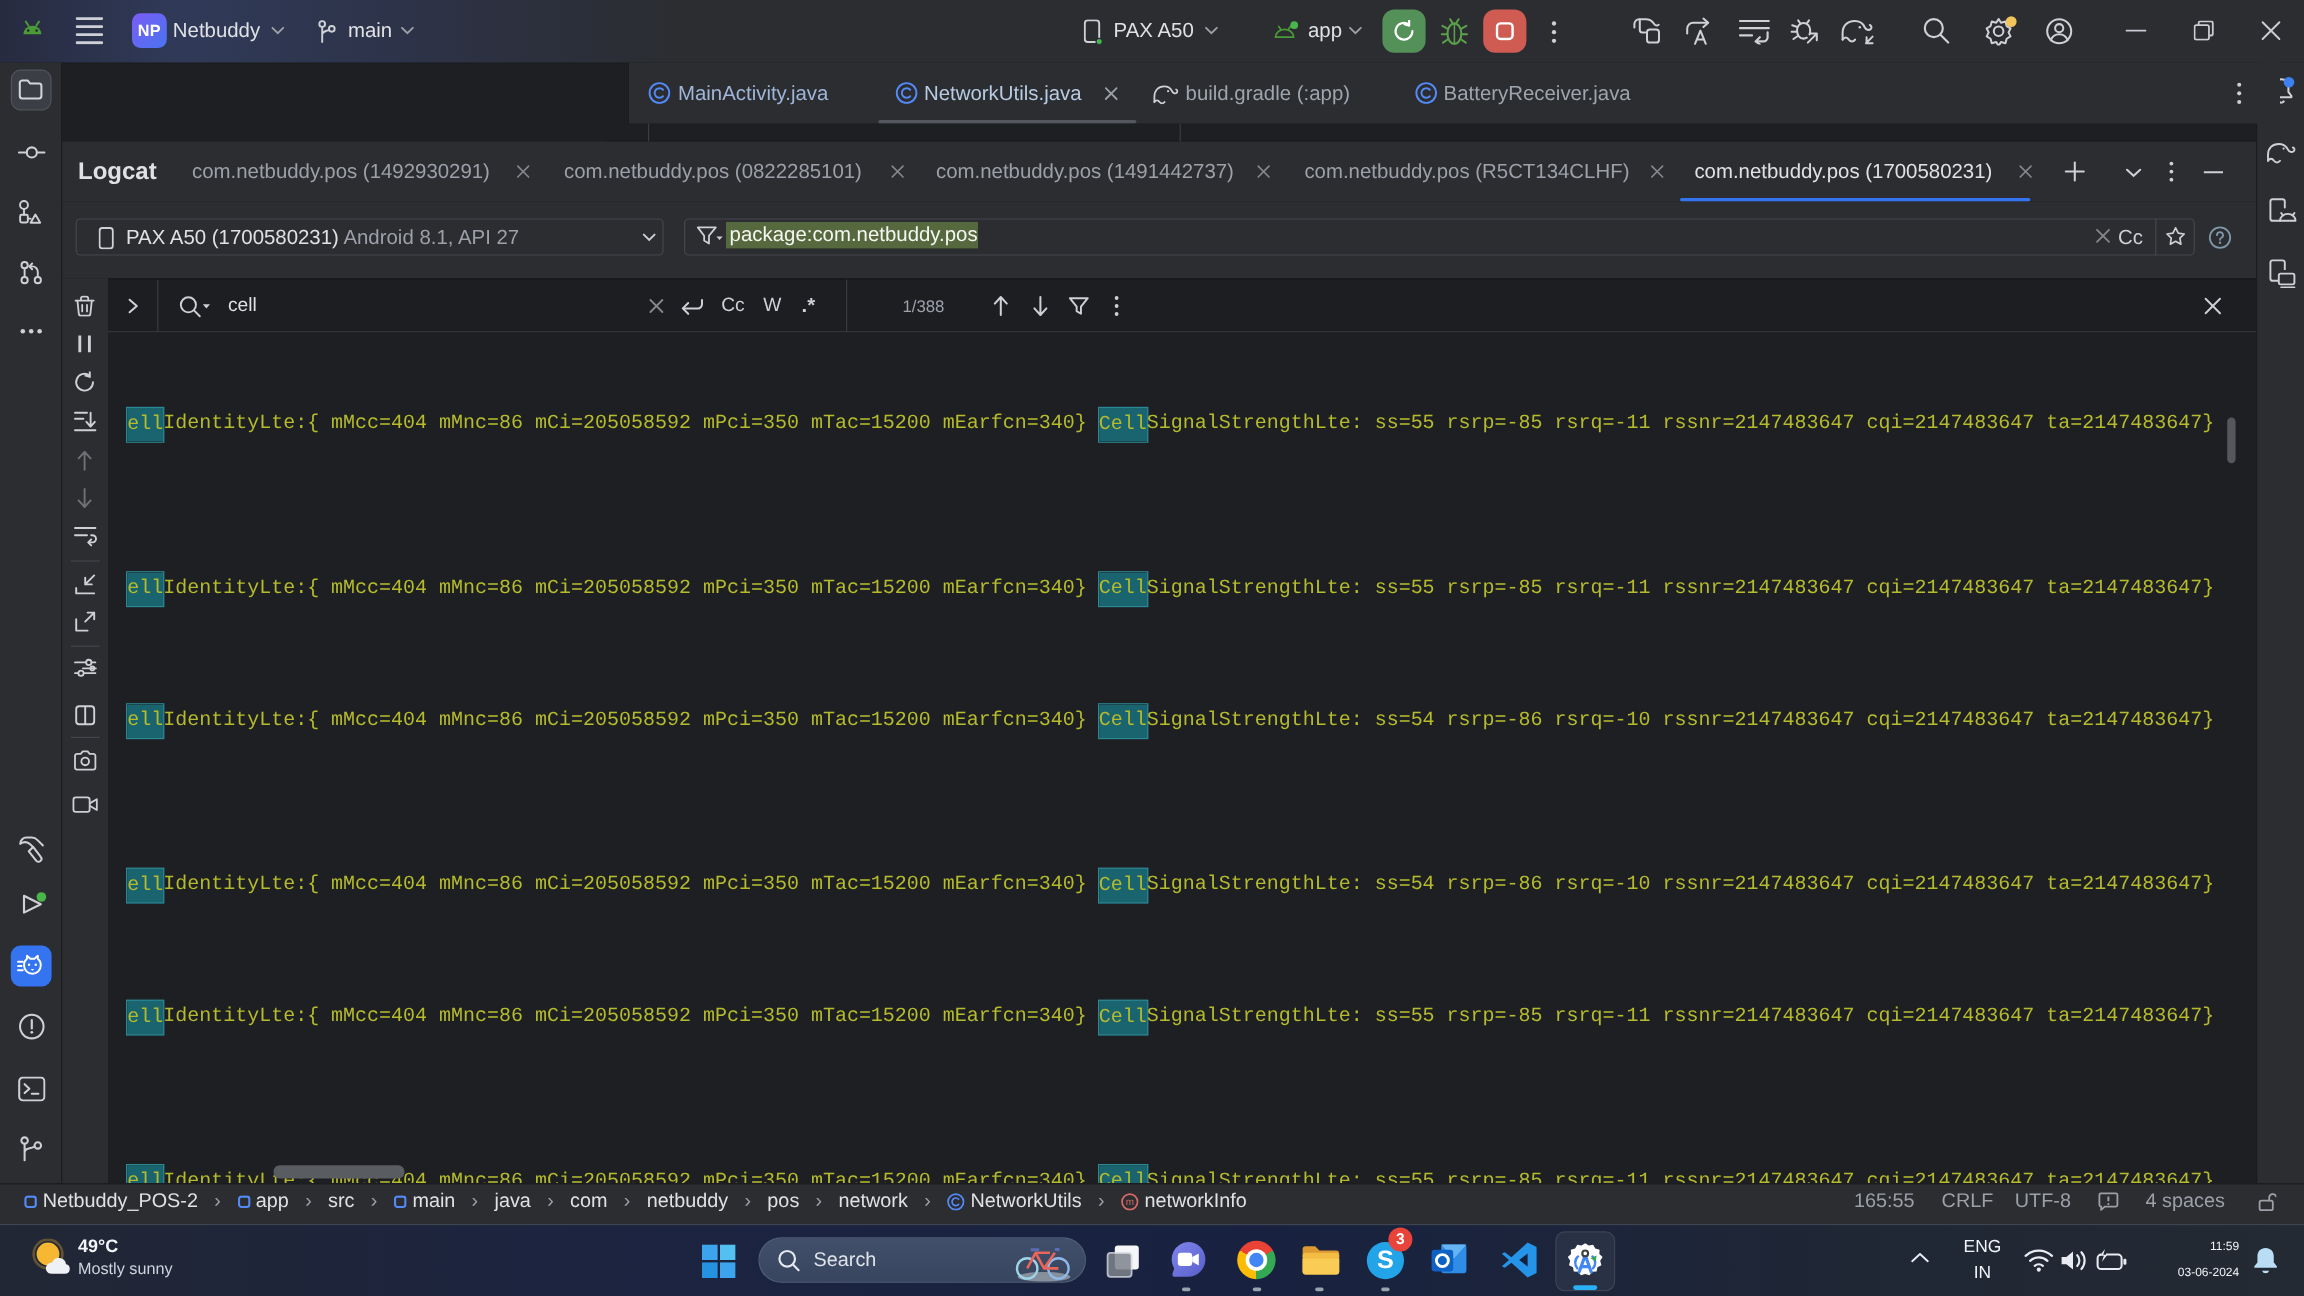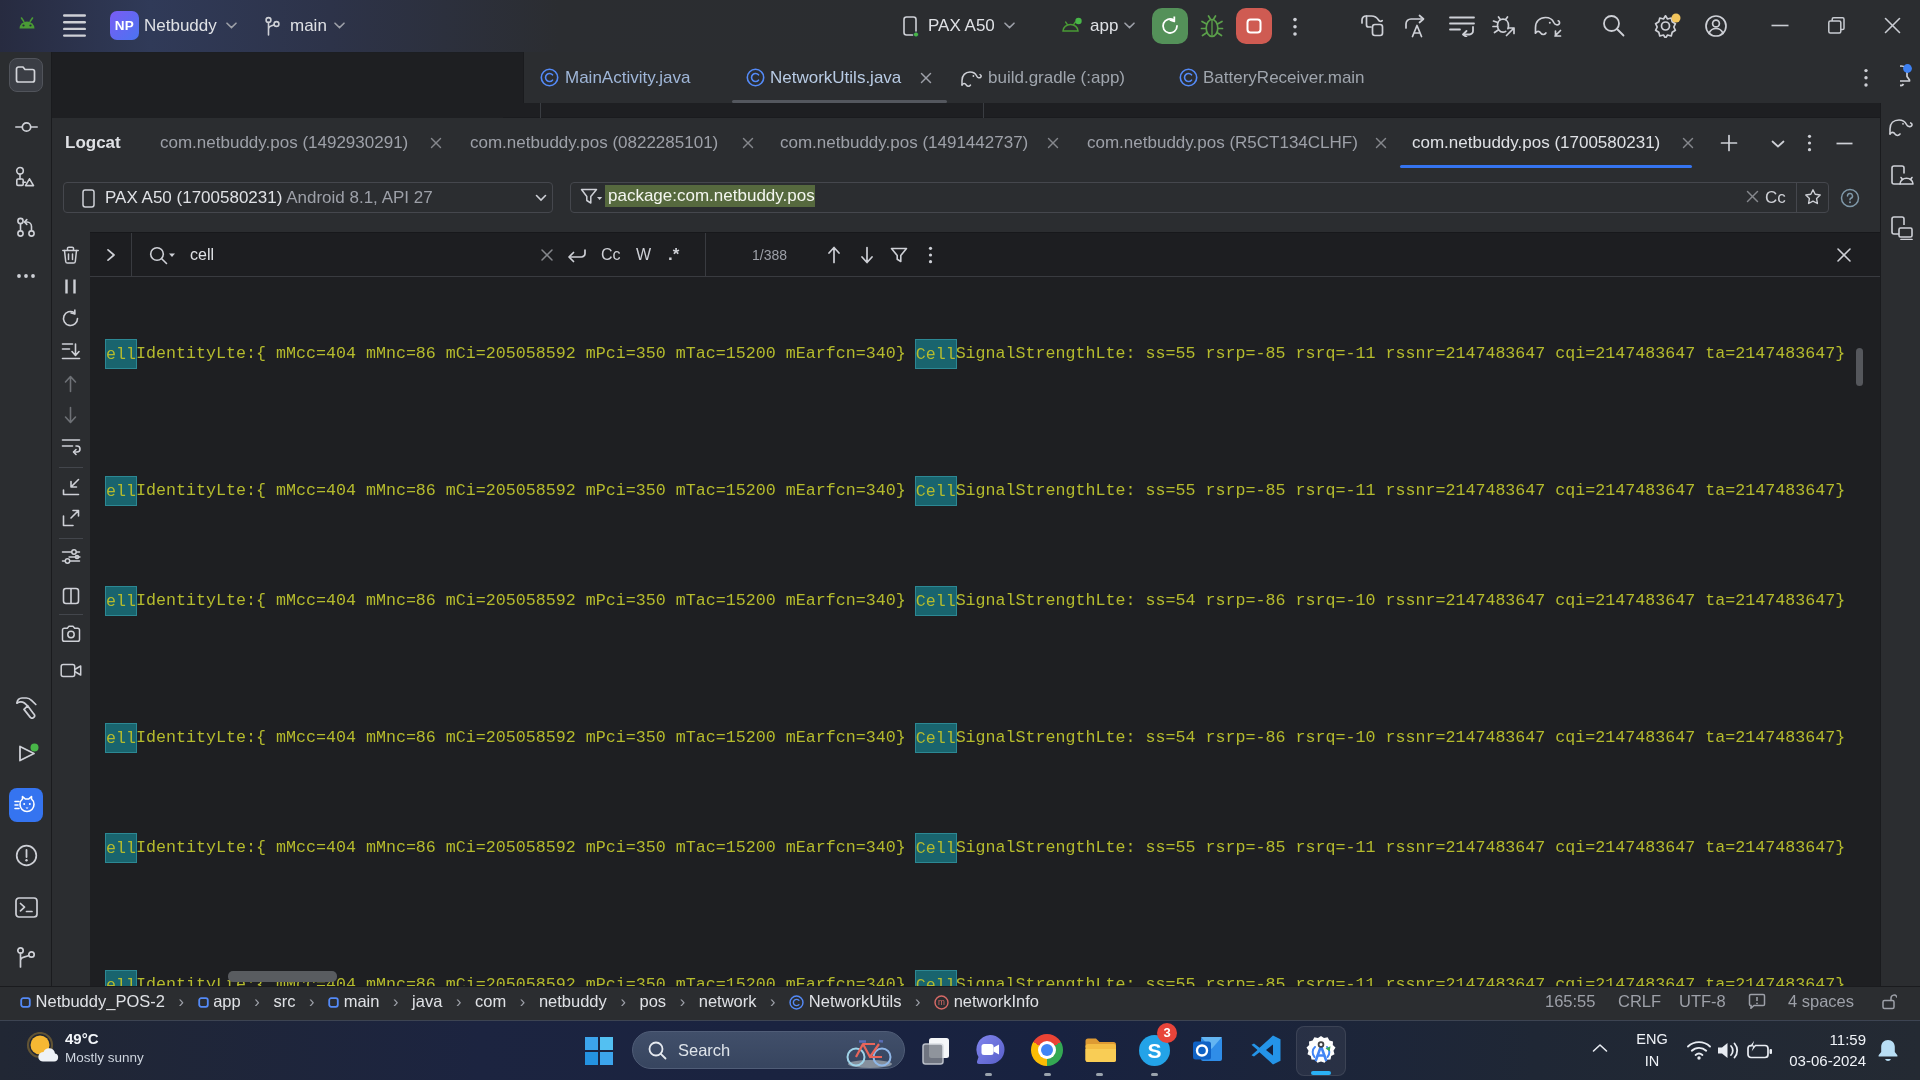--- a/index.html
+++ b/index.html
@@ -320,35 +320,35 @@
         <path d="M2 16 v-4.5 C2 6.5 5.2 3 10 3 c3.2 0 5.6 1.6 6.7 4 c.9 2 2.9 2.3 4 1.2 c.8-.8.5-2.2-.6-2.6"></path>
         <path d="M2 16 c1.2-1.9 3.1-1.9 4.3 0 c1.1 1.6 3.1 1.6 4.2 0"></path>
         <circle cx="13.4" cy="7" r=".9" fill="#ced0d6" stroke="none"></circle>
       </g>
     </svg>
     <div class="abs" style="left:464px;top:0;height:51px;line-height:51px;color:#9fa5ad">build.gradle (:app)</div>
     <svg class="abs" style="left:655px;top:16px" width="19" height="19" viewBox="0 0 19 19">
       <circle cx="9.5" cy="9.5" r="8.2" fill="none" stroke="#548af7" stroke-width="1.6"></circle>
       <path d="M12.5 6.8 a4 4 0 1 0 0 5.4" fill="none" stroke="#548af7" stroke-width="1.6" stroke-linecap="round"></path>
     </svg>
-    <div class="abs" style="left:679px;top:0;height:51px;line-height:51px;color:#9fa5ad">BatteryReceiver.main</div>
+    <div class="abs" style="left:679px;top:0;height:51px;line-height:51px;color:#9fa5ad">BatteryReceiver.java</div>
     <svg class="abs" style="left:1339px;top:16px" width="6" height="20" viewBox="0 0 6 20">
       <g fill="#ced0d6">
           <circle cx="3" cy="2.6" r="1.7"></circle>
           <circle cx="3" cy="9.8" r="1.7"></circle>
           <circle cx="3" cy="17" r="1.7"></circle>
         </g>
     </svg>
   </div>
   <div id="editsliver">
     <div class="abs" style="left:37px;top:0;width:1px;height:15px;background:#3a3d42"></div>
     <div class="abs" style="left:480px;top:0;width:1px;height:15px;background:#3a3d42"></div>
   </div>
   <div id="lchead">
-    <div class="abs" style="left:13px;top:0;height:50px;line-height:50px;font-weight:700;font-size:17px">Logcat</div>
+    <div class="abs" style="left:13px;top:0;height:50px;line-height:50px;font-weight:700;font-size:20px">Logcat</div>
     <div class="abs graytxt" style="left:108px;top:0;height:50px;line-height:50px">com.netbuddy.pos (1492930291)</div>
     <svg class="abs" style="left:378px;top:19px" width="12" height="12" viewBox="0 0 12 12">
         <g stroke="#85878c" stroke-width="1.4" stroke-linecap="round">
           <line x1="1.5" y1="1.5" x2="10.5" y2="10.5"></line>
           <line x1="10.5" y1="1.5" x2="1.5" y2="10.5"></line>
         </g>
       </svg>
     <div class="abs graytxt" style="left:418px;top:0;height:50px;line-height:50px">com.netbuddy.pos (0822285101)</div>
     <svg class="abs" style="left:690px;top:19px" width="12" height="12" viewBox="0 0 12 12">
         <g stroke="#85878c" stroke-width="1.4" stroke-linecap="round">
@@ -706,19 +706,19 @@
     </svg>
     <svg class="abs" style="left:1716px;top:19px" width="25" height="21" viewBox="0 0 25 21">
       <path d="M2 7.5 h4 L11.5 3 v15 L6 13.5 H2z" fill="#e8ecf2"></path>
       <path d="M15 6 a6.5 6.5 0 0 1 0 9 M18.5 3.5 a10.5 10.5 0 0 1 0 14" fill="none" stroke="#e8ecf2" stroke-width="1.8" stroke-linecap="round"></path>
     </svg>
     <svg class="abs" style="left:1746px;top:19px" width="28" height="21" viewBox="0 0 28 21">
       <path d="M9 5.5 H19 a3 3 0 0 1 3 3 v6 a3 3 0 0 1 -3 3 H5 a3 3 0 0 1 -3-3 v-6 a3 3 0 0 1 3-3" fill="none" stroke="#e8ecf2" stroke-width="1.7"></path>
       <rect x="23.5" y="9" width="2.5" height="5" rx="1" fill="#e8ecf2"></rect>
       <path d="M8.2 0.8 L3.8 6.4 h3.4 L5.6 11.4 l4.6-5.8 H6.7z" fill="#e8ecf2"></path>
     </svg>
-    <div class="abs" style="left:1782px;top:8px;width:84px;text-align:right;font-size:15px;color:#f0f3f8;line-height:21px">11:59<br>03-06-2024</div>
+    <div class="abs" style="left:1782px;top:8px;width:84px;text-align:right;font-size:10px;color:#f0f3f8;line-height:21px">11:59<br>03-06-2024</div>
     <svg class="abs" style="left:1876px;top:17px" width="24" height="26" viewBox="0 0 24 26">
       <path d="M12 2 c-4.2 0-6.8 3-6.8 6.8 v5.2 L2.6 17.2 v1.2 h18.8 v-1.2 L18.8 14 V8.8 C18.8 5 16.2 2 12 2z" fill="#b8def5"></path>
       <path d="M9 21 a3.2 3.2 0 0 0 6 0z" fill="#b8def5"></path>
     </svg>
   </div>
 </div>
 
 </body></html>

